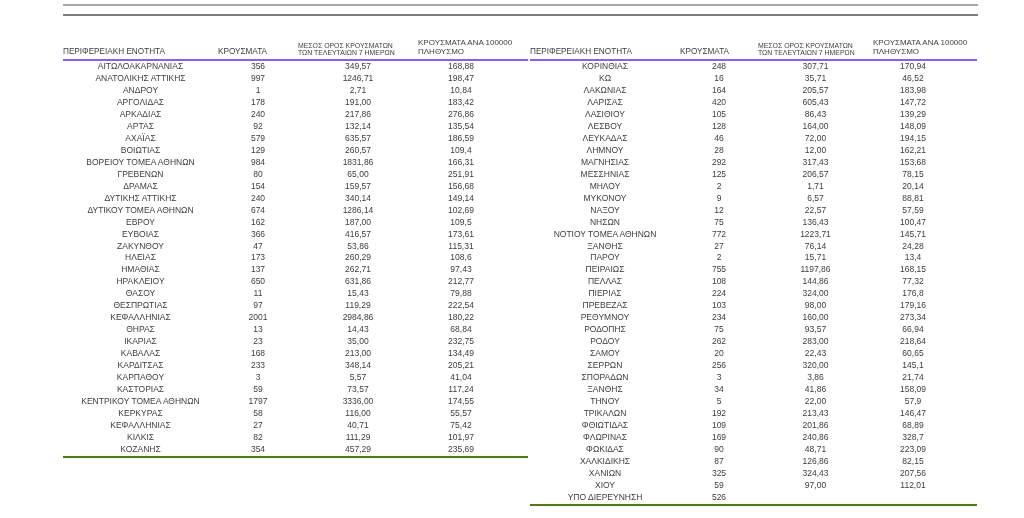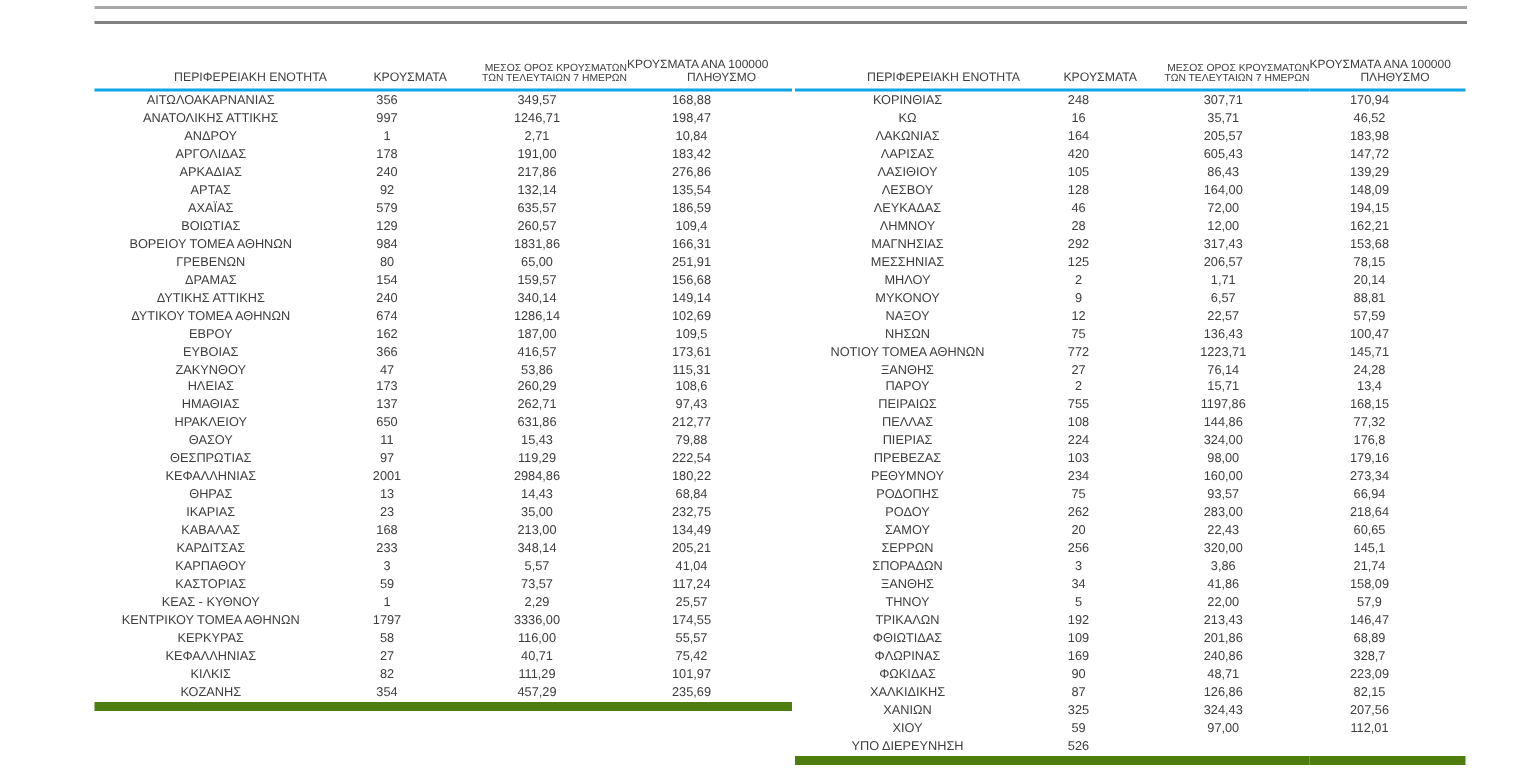--- a/index.html
+++ b/index.html
@@ -38,45 +38,45 @@
     table-layout: fixed;
   }
   table.t-left  { width: 465px; }
   table.t-right { width: 447px; }
 
   .cases-table th {
     vertical-align: bottom;
     font-weight: normal;
     font-size: 8.2px;
     line-height: 8.8px;
-    text-align: right;
+    text-align: left;
     white-space: nowrap;
     padding: 0 0 2px 0;
-    border-bottom: 2px solid #0ea5e9;
+    border-bottom: 2px solid #8b5cf6;
     color: #3d3d3d;
     height: 24px;
   }
   .cases-table th.c3 {
     font-size: 6.9px;
     line-height: 7.6px;
   }
   .cases-table th.c4 { font-size: 8px; }
 
   .cases-table td {
     font-size: 8.5px;
     height: 11.97px;
     line-height: 11.9px;
     text-align: center;
     white-space: nowrap;
     padding: 0;
     color: #3d3d3d;
   }
   .cases-table td.c4, .cases-table th.c4 { padding-right: 24px; }
   .cases-table tbody tr:last-child td {
-    border-bottom: 6px solid #4d7c0f;
+    border-bottom: 2px solid #4d7c0f;
     margin-top: 36px;
   }
 
   
   .t-left  col.c1 { width: 155px; } .t-left  col.c2 { width: 80px; }
   .t-left  col.c3 { width: 120px; } .t-left  col.c4 { width: 110px; }
   .t-right col.c1 { width: 150px; } .t-right col.c2 { width: 78px; }
   .t-right col.c3 { width: 115px; } .t-right col.c4 { width: 104px; }
 </style>
 </head>
@@ -267,26 +267,20 @@
             <td class="c3">5,57</td>
             <td class="c4">41,04</td>
           </tr>
           <tr>
             <td class="c1">ΚΑΣΤΟΡΙΑΣ</td>
             <td class="c2">59</td>
             <td class="c3">73,57</td>
             <td class="c4">117,24</td>
           </tr>
           <tr>
-            <td class="c1">ΚΕΑΣ - ΚΥΘΝΟΥ</td>
-            <td class="c2">1</td>
-            <td class="c3">2,29</td>
-            <td class="c4">25,57</td>
-          </tr>
-          <tr>
             <td class="c1">ΚΕΝΤΡΙΚΟΥ ΤΟΜΕΑ ΑΘΗΝΩΝ</td>
             <td class="c2">1797</td>
             <td class="c3">3336,00</td>
             <td class="c4">174,55</td>
           </tr>
           <tr>
             <td class="c1">ΚΕΡΚΥΡΑΣ</td>
             <td class="c2">58</td>
             <td class="c3">116,00</td>
             <td class="c4">55,57</td>

